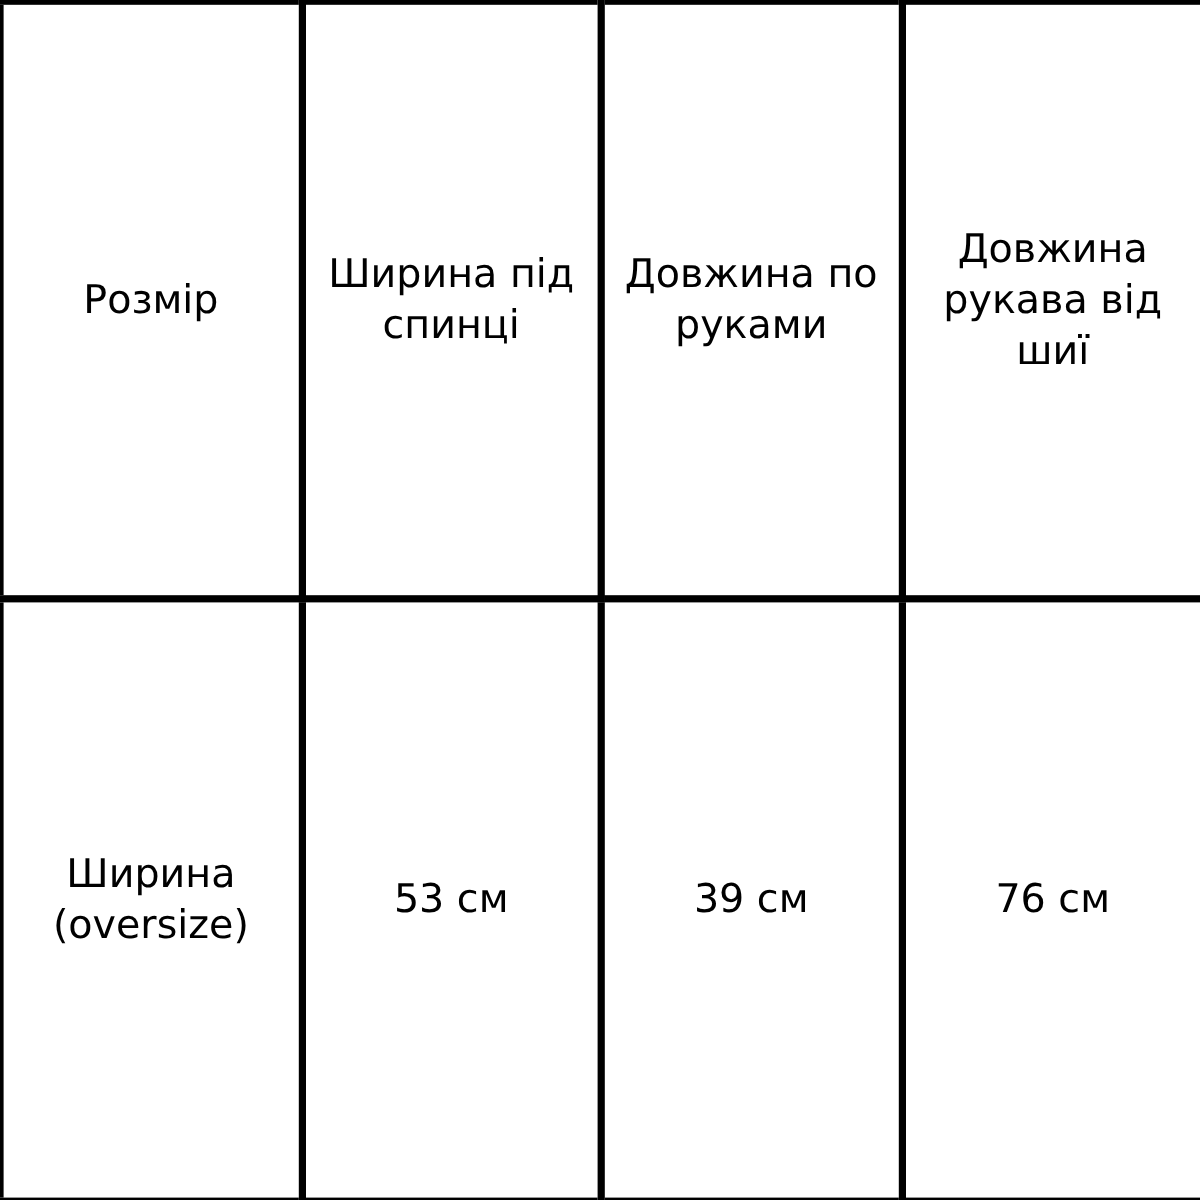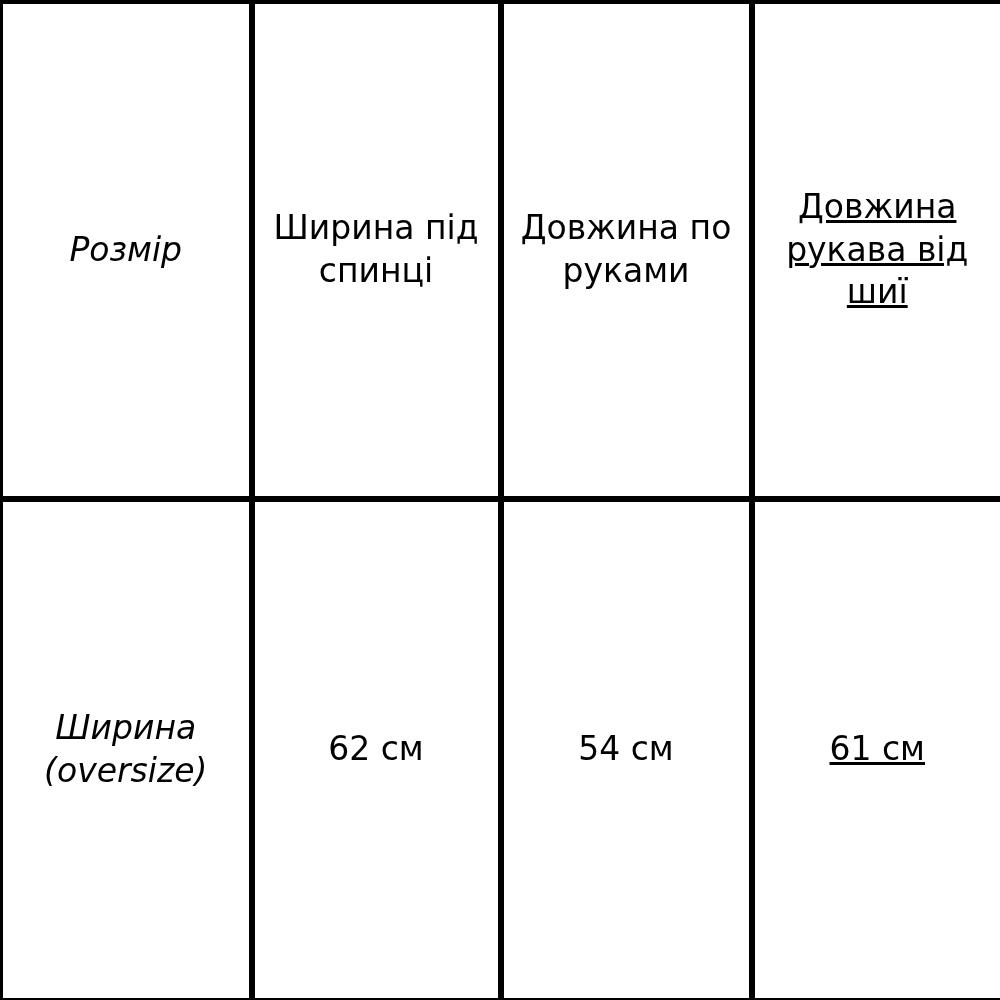--- a/index.html
+++ b/index.html
@@ -25,22 +25,22 @@
     text-align: center;
     vertical-align: middle;
     font-size: 33px;
     font-weight: normal;
     line-height: 1.3;
     color: #000000;
     padding: 0 12px;
     word-wrap: break-word;
   }
   
-  th:first-child, td:first-child { border-left-width: 3px; font-style: italic; }
-  th:last-child,  td:last-child  { border-right-width: 3px; text-decoration: underline; }
+  th:first-child, td:first-child { border-left-width: 3px; }
+  th:last-child,  td:last-child  { border-right-width: 3px; }
   thead th { border-top-width: 4px; }
   tbody td { border-bottom-width: 5px; }
 
   tr.header-row { height: 497px; }
   tr.data-row   { height: 501px; }
 
   col.c1 { width: 250px; }
   col.c2 { width: 249px; }
   col.c3 { width: 251px; }
   col.c4 { width: 250px; }
@@ -59,18 +59,18 @@
     <tr class="header-row">
       <th>Розмір</th>
       <th>Ширина під спинці</th>
       <th>Довжина по руками</th>
       <th>Довжина рукава від шиї</th>
     </tr>
   </thead>
   <tbody>
     <tr class="data-row">
       <td>Ширина (oversize)</td>
-      <td>62 см</td>
-      <td>54 см</td>
-      <td>61 см</td>
+      <td>53 см</td>
+      <td>39 см</td>
+      <td>76 см</td>
     </tr>
   </tbody>
 </table>
 
 </body></html>

